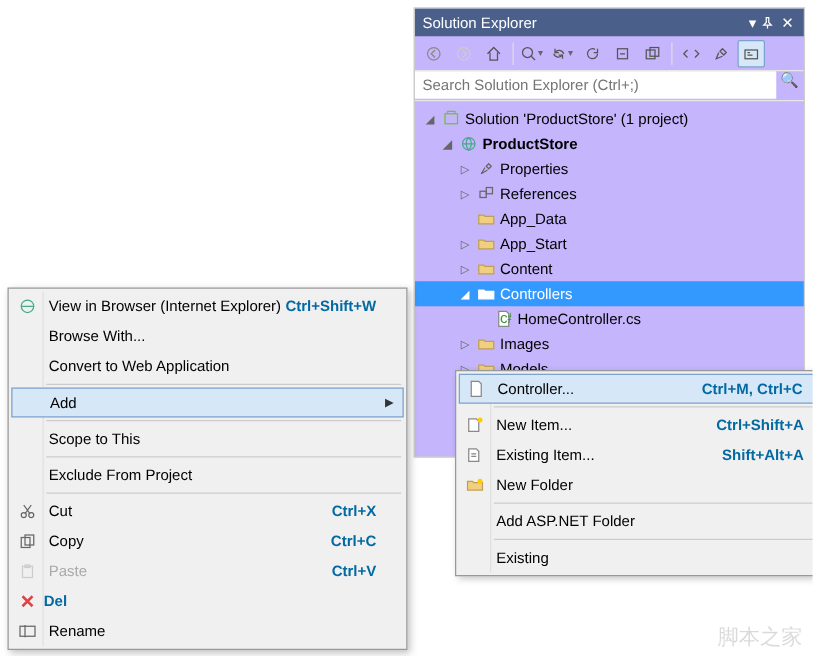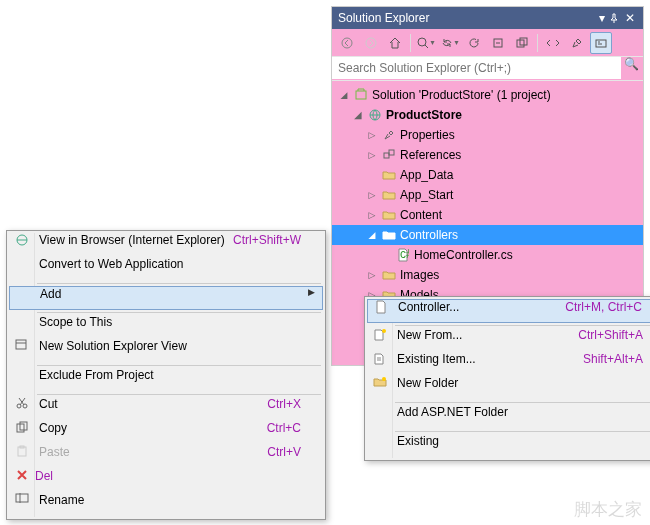--- a/index.html
+++ b/index.html
@@ -1,17 +1,17 @@
 <!DOCTYPE html>
 <html><head>
 <meta charset="utf-8">
 <style>
 * { box-sizing: border-box; margin: 0; padding: 0; font-family: "Segoe UI", sans-serif; font-size: 12px; }
 body { width: 650px; height: 525px; background: #fff; position: relative; overflow: hidden; }
-.panel { position: absolute; right: 6px; top: 6px; width: 313px; border: 1px solid #ccc; background: #f9a8d4; }
+.panel { position: absolute; right: 6px; top: 6px; width: 313px; border: 1px solid #ccc; background: #c4b5fd; }
 .panel-title { background: #4a5f8a; color: #fff; height: 22px; line-height: 22px; padding: 0 6px; display: flex; align-items: center; }
 .panel-title span:first-child { flex: 1; }
 .panel-title .tico { width: 14px; text-align: center; cursor: pointer; color: #fff; }
 .toolbar { height: 28px; display: flex; align-items: center; padding: 0 4px; gap: 2px; border-bottom: 1px solid #e6e6e6; }
 .toolbar .btn { width: 22px; height: 22px; display: flex; align-items: center; justify-content: center; cursor: pointer; border-radius: 2px; }
 .toolbar .sep { width: 1px; height: 18px; background: #ddd; margin: 0 2px; }
 .toolbar .drop::after { content:"▾"; font-size:8px; margin-left:1px; color:#666; }
 .search { height: 24px; display: flex; align-items: flex-start; border-bottom: 1px solid #e6e6e6; }
 .search input { flex: 1; border: none; padding: 0 6px; height: 22px; outline: none; color: #888; }
 .search .mag { width: 22px; text-align: center; color: #666; }
@@ -19,24 +19,24 @@
 .node { display: flex; align-items: center; height: 20px; padding-left: 6px; white-space: nowrap; }
 .node .tw { width: 12px; text-align: center; color: #666; cursor: pointer; font-size: 9px; }
 .node .ico { width: 16px; height: 16px; margin: 0 3px; display: flex; align-items: center; justify-content: center; }
 .node.selected { background: #3399ff; color: #fff; }
 .node.selected .tw { color: #fff; }
 .indent1 { padding-left: 20px; } .indent2 { padding-left: 34px; } .indent3 { padding-left: 48px; }
 .bold { font-weight: 600; }
 .ctx { position: absolute; background: #f0f0f0; border: 1px solid #999; box-shadow: 2px 2px 6px rgba(0,0,0,.25); padding: 2px; }
 .ctx1 { left: 6px; top: 230px; width: 320px; }
 .ctx2 { left: 328px; top: 296px; width: 304px; margin-left: 36px; }
-.mi { display: flex; align-items: flex-start; height: 24px; cursor: default; }
+.mi { display: flex; align-items: center; height: 24px; cursor: default; }
 .mi .micon { width: 26px; display: flex; align-items: center; justify-content: center; }
 .mi .mtxt { flex: 1; padding-left: 4px; }
-.mi .msc { padding-right: 8px; color: #a21caf; }
+.mi .msc { padding-right: 8px; color: #0369a1; font-weight: bold; }
 .mi .marr { width: 14px; color: #333; font-size: 9px; }
 .mi.disabled { color: #aaa; }
 .mi.hl { background: #d6e7f7; border: 1px solid #7da2ce; }
 .msep { height: 1px; background: #ccc; margin: 2px 2px 2px 28px; }
 .iconbar { position: absolute; left: 2px; top: 2px; bottom: 2px; width: 26px; background: #f0f0f0; border-right: 1px solid #e0e0e0; }
 .ctx .mi { position: relative; z-index: 1; }
 .watermark{position:absolute;right:8px;bottom:4px;font-size:17px;color:rgba(0,0,0,.15);font-family:"SimSun",serif;}
 svg { display: block; }
 </style>
 </head>
@@ -238,43 +238,38 @@
           <circle cx="7" cy="7" r="5" fill="none" stroke="#4a8"></circle>
           <path d="M2 7h10" stroke="#4a8"></path>
         </svg>
       </span>
       <span class="mtxt">View in Browser (Internet Explorer)</span>
       <span class="msc">Ctrl+Shift+W</span>
       <span class="marr"></span>
     </div>
   <div class="mi">
       <span class="micon"></span>
+      <span class="mtxt">Browse With...</span>
+      <span class="marr"></span>
+    </div>
+  <div class="mi">
+      <span class="micon"></span>
       <span class="mtxt">Convert to Web Application</span>
       <span class="marr"></span>
     </div>
   <div class="msep"></div>
   <div class="mi hl">
       <span class="micon"></span>
       <span class="mtxt">Add</span>
       <span class="marr">▶</span>
     </div>
   <div class="msep"></div>
   <div class="mi">
       <span class="micon"></span>
       <span class="mtxt">Scope to This</span>
-      <span class="marr"></span>
-    </div>
-  <div class="mi">
-      <span class="micon">
-        <svg width="14" height="12">
-          <rect x="1" y="1" width="10" height="9" fill="none" stroke="#666"></rect>
-          <path d="M1 4h10" stroke="#666"></path>
-        </svg>
-      </span>
-      <span class="mtxt">New Solution Explorer View</span>
       <span class="marr"></span>
     </div>
   <div class="msep"></div>
   <div class="mi">
       <span class="micon"></span>
       <span class="mtxt">Exclude From Project</span>
       <span class="marr"></span>
     </div>
   <div class="msep"></div>
   <div class="mi">
@@ -346,21 +341,21 @@
       <span class="marr"></span>
     </div>
   <div class="msep"></div>
   <div class="mi">
       <span class="micon">
         <svg width="14" height="14">
           <path d="M2 2h6l2 2v8H2z" fill="#fff" stroke="#888"></path>
           <circle cx="11" cy="3" r="2" fill="#fc0"></circle>
         </svg>
       </span>
-      <span class="mtxt">New From...</span>
+      <span class="mtxt">New Item...</span>
       <span class="msc">Ctrl+Shift+A</span>
       <span class="marr"></span>
     </div>
   <div class="mi">
       <span class="micon">
         <svg width="14" height="14">
           <path d="M2 2h6l2 2v8H2z" fill="#fff" stroke="#888"></path>
           <path d="M4 6h4M4 8h4" stroke="#888"></path>
         </svg>
       </span>

